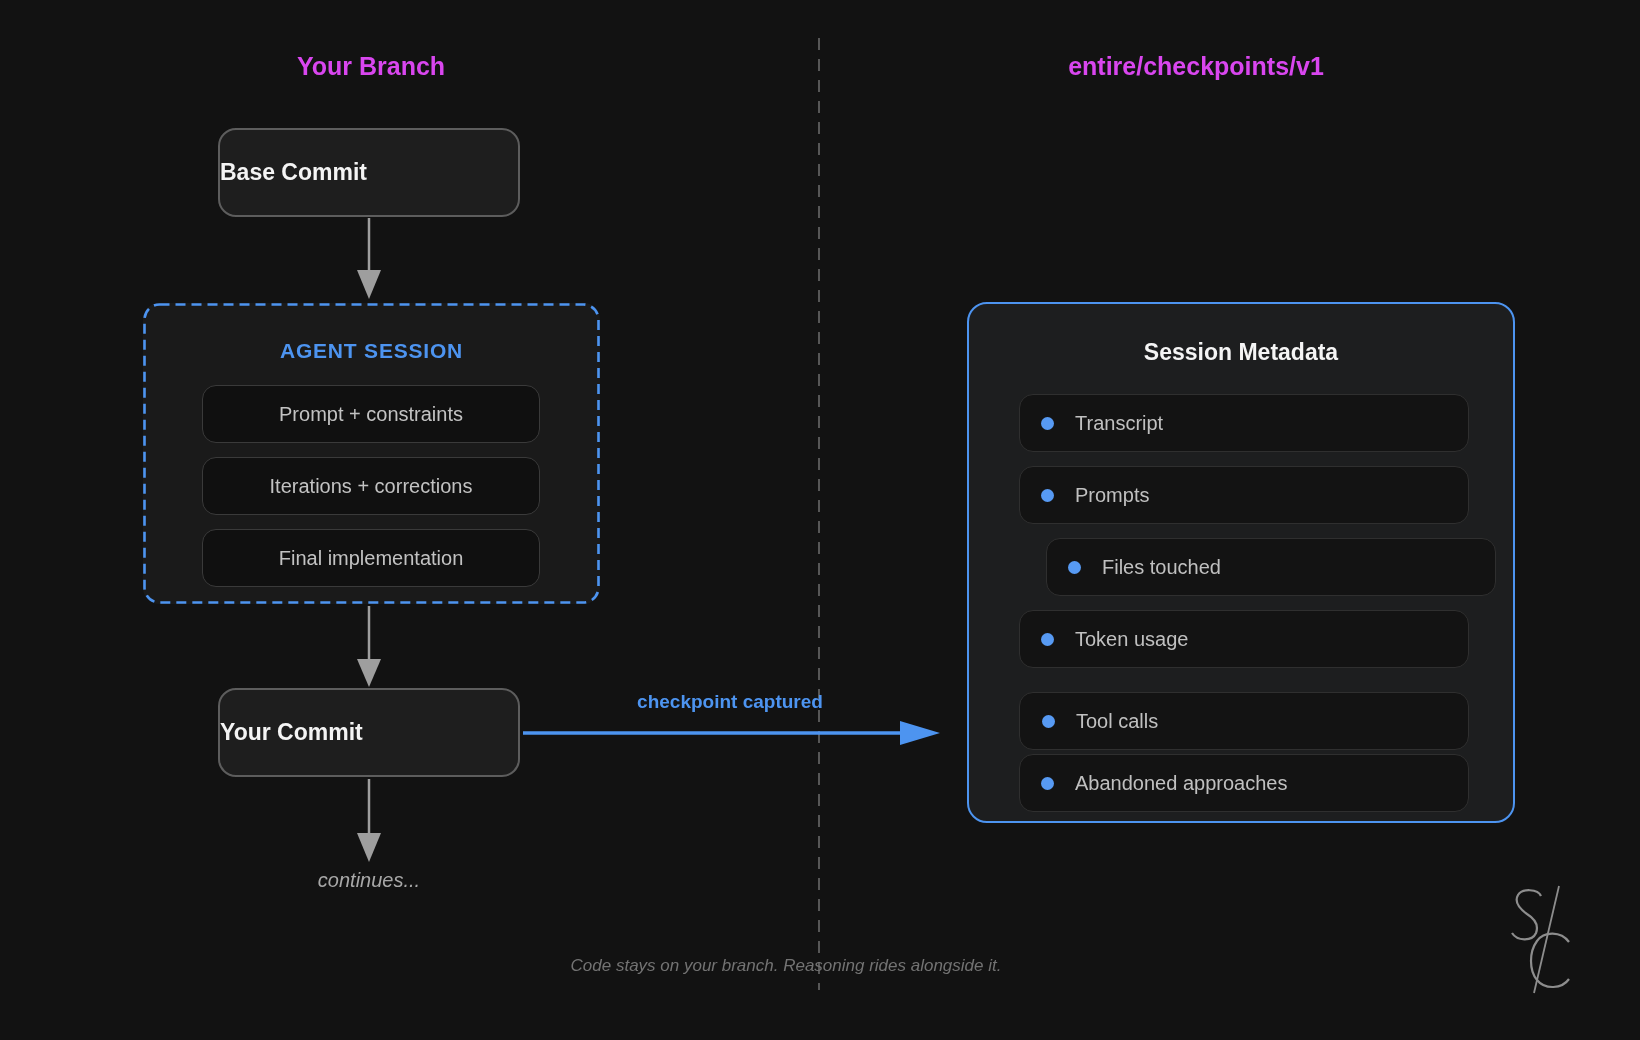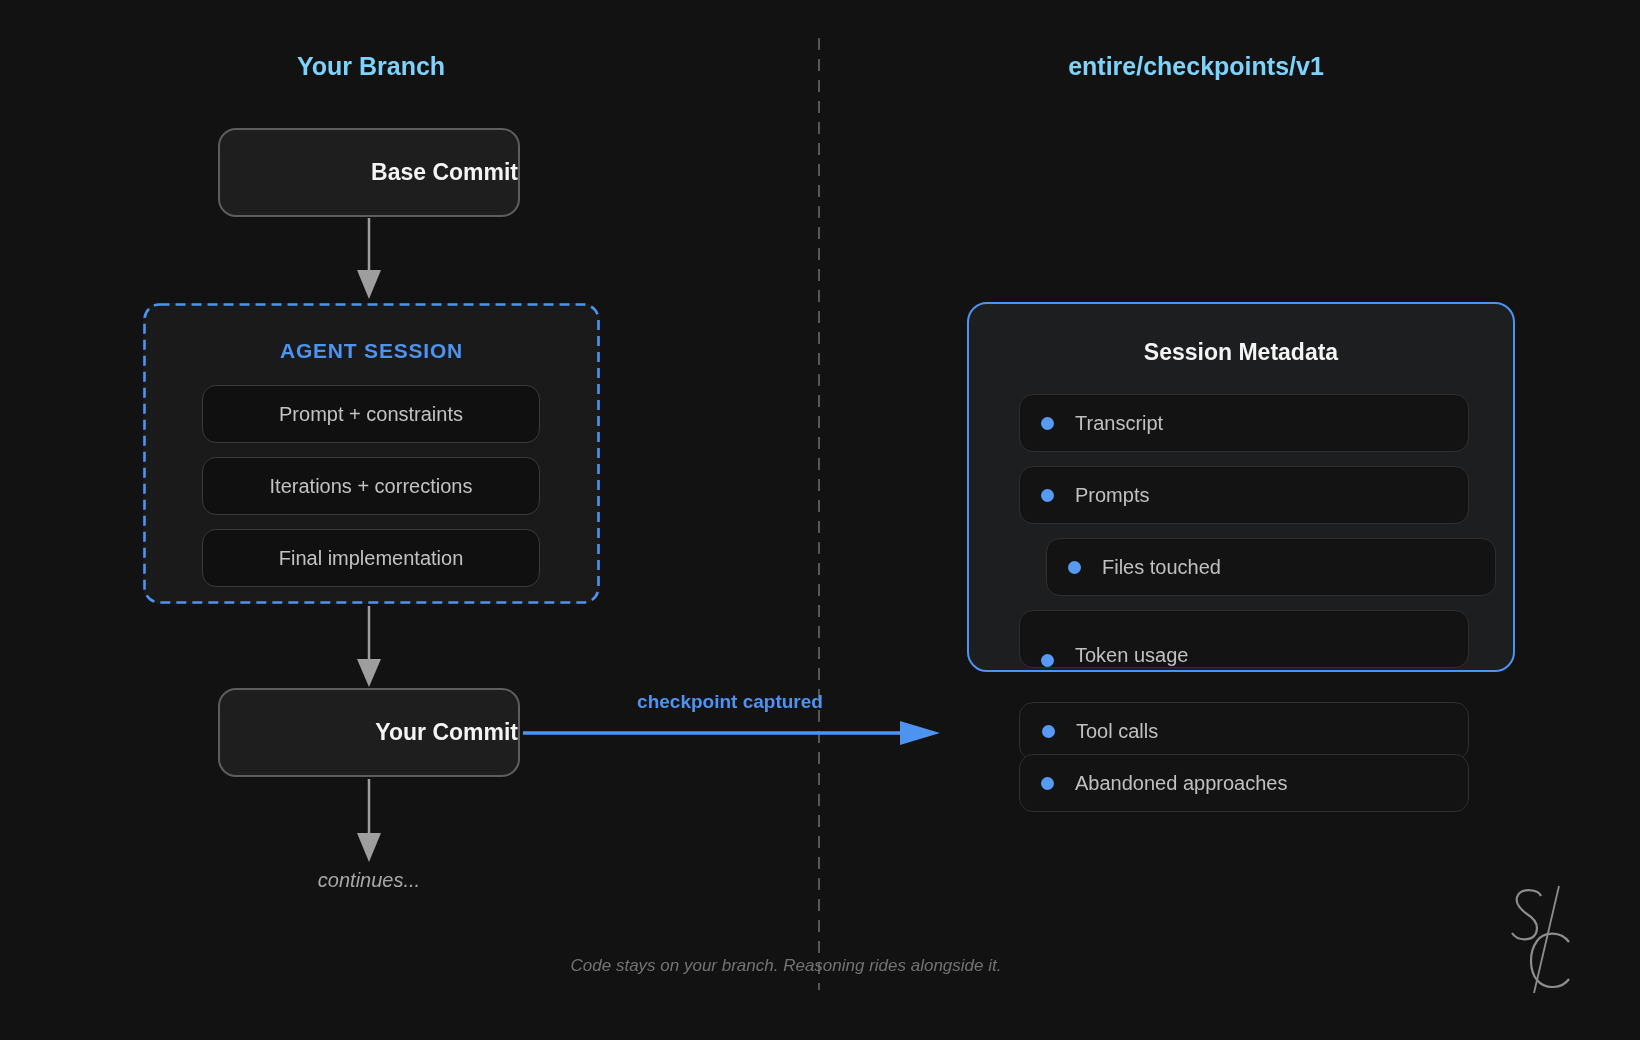--- a/index.html
+++ b/index.html
@@ -7,27 +7,27 @@
   body {
     background:#121212;
     font-family:"Liberation Sans", sans-serif;
     position:relative;
     overflow:hidden;
     color:#f5f5f5;
   }
   
   .col-title {
     position:absolute; top:52px; transform:translateX(-50%);
-    font-size:25px; font-weight:bold; color:#7dd3fc; white-space:nowrap;
+    font-size:25px; font-weight:bold; color:#d946ef; white-space:nowrap;
   }
   
   .commit-box {
     position:absolute; left:218px; width:302px; height:89px;
     background:#1e1e1e; border:2px solid #5d5d5d; border-radius:18px;
-    display:flex; align-items:center; justify-content:flex-end;
+    display:flex; align-items:center; justify-content:flex-start;
     font-size:23px; font-weight:bold; color:#f4f4f4;
   }
   
   .agent-session {
     position:absolute; left:143px; top:303px; width:457px; height:301px;
     background:#1a1a1a; border-radius:16px;
   }
   .agent-session > svg.dash-border { position:absolute; inset:0; }
   .agent-title {
     position:absolute; top:36px; width:100%; text-align:center;
@@ -47,21 +47,21 @@
   .checkpoint-label {
     position:absolute; left:730px; top:691px; transform:translateX(-50%);
     font-size:19px; font-weight:bold; color:#4d94f0; white-space:nowrap;
   }
   .caption {
     position:absolute; left:786px; top:956px; transform:translateX(-50%);
     font-style:italic; font-size:17px; color:#737373; white-space:nowrap;
   }
   
   .meta-panel {
-    position:absolute; left:967px; top:302px; width:548px; height:370px;
+    position:absolute; left:967px; top:302px; width:548px; height:521px;
     background:#1d1e1f; border:2.5px solid #4d94f0; border-radius:20px;
   }
   .meta-title {
     position:absolute; top:35px; width:100%; text-align:center;
     font-size:23px; font-weight:bold; color:#f5f5f5;
   }
   .meta-item {
     position:absolute; left:50px; width:450px; height:58px;
     background:#131313; border:1.5px solid #2f2f2f; border-radius:14px;
     display:flex; align-items:center; padding-left:21px;
@@ -146,25 +146,25 @@
     <span>Transcript</span>
   </div>
   <div class="meta-item" style="top:162px;">
     <span class="dot"></span>
     <span>Prompts</span>
   </div>
   <div class="meta-item" style="top:234px;margin-left:27px;">
     <span class="dot"></span>
     <span>Files touched</span>
   </div>
-  <div class="meta-item" style="top:306px;align-items:flex-end;">
+  <div class="meta-item" style="top:306px;">
     <span class="dot"></span>
     <span>Token usage</span>
   </div>
-  <div class="meta-item" style="top:398px;padding-left:22px;">
+  <div class="meta-item" style="top:388px;padding-left:22px;">
     <span class="dot"></span>
     <span>Tool calls</span>
   </div>
   <div class="meta-item" style="top:450px;">
     <span class="dot"></span>
     <span>Abandoned approaches</span>
   </div>
 </div>
 
 <div class="caption">Code stays on your branch. Reasoning rides alongside it.</div>

